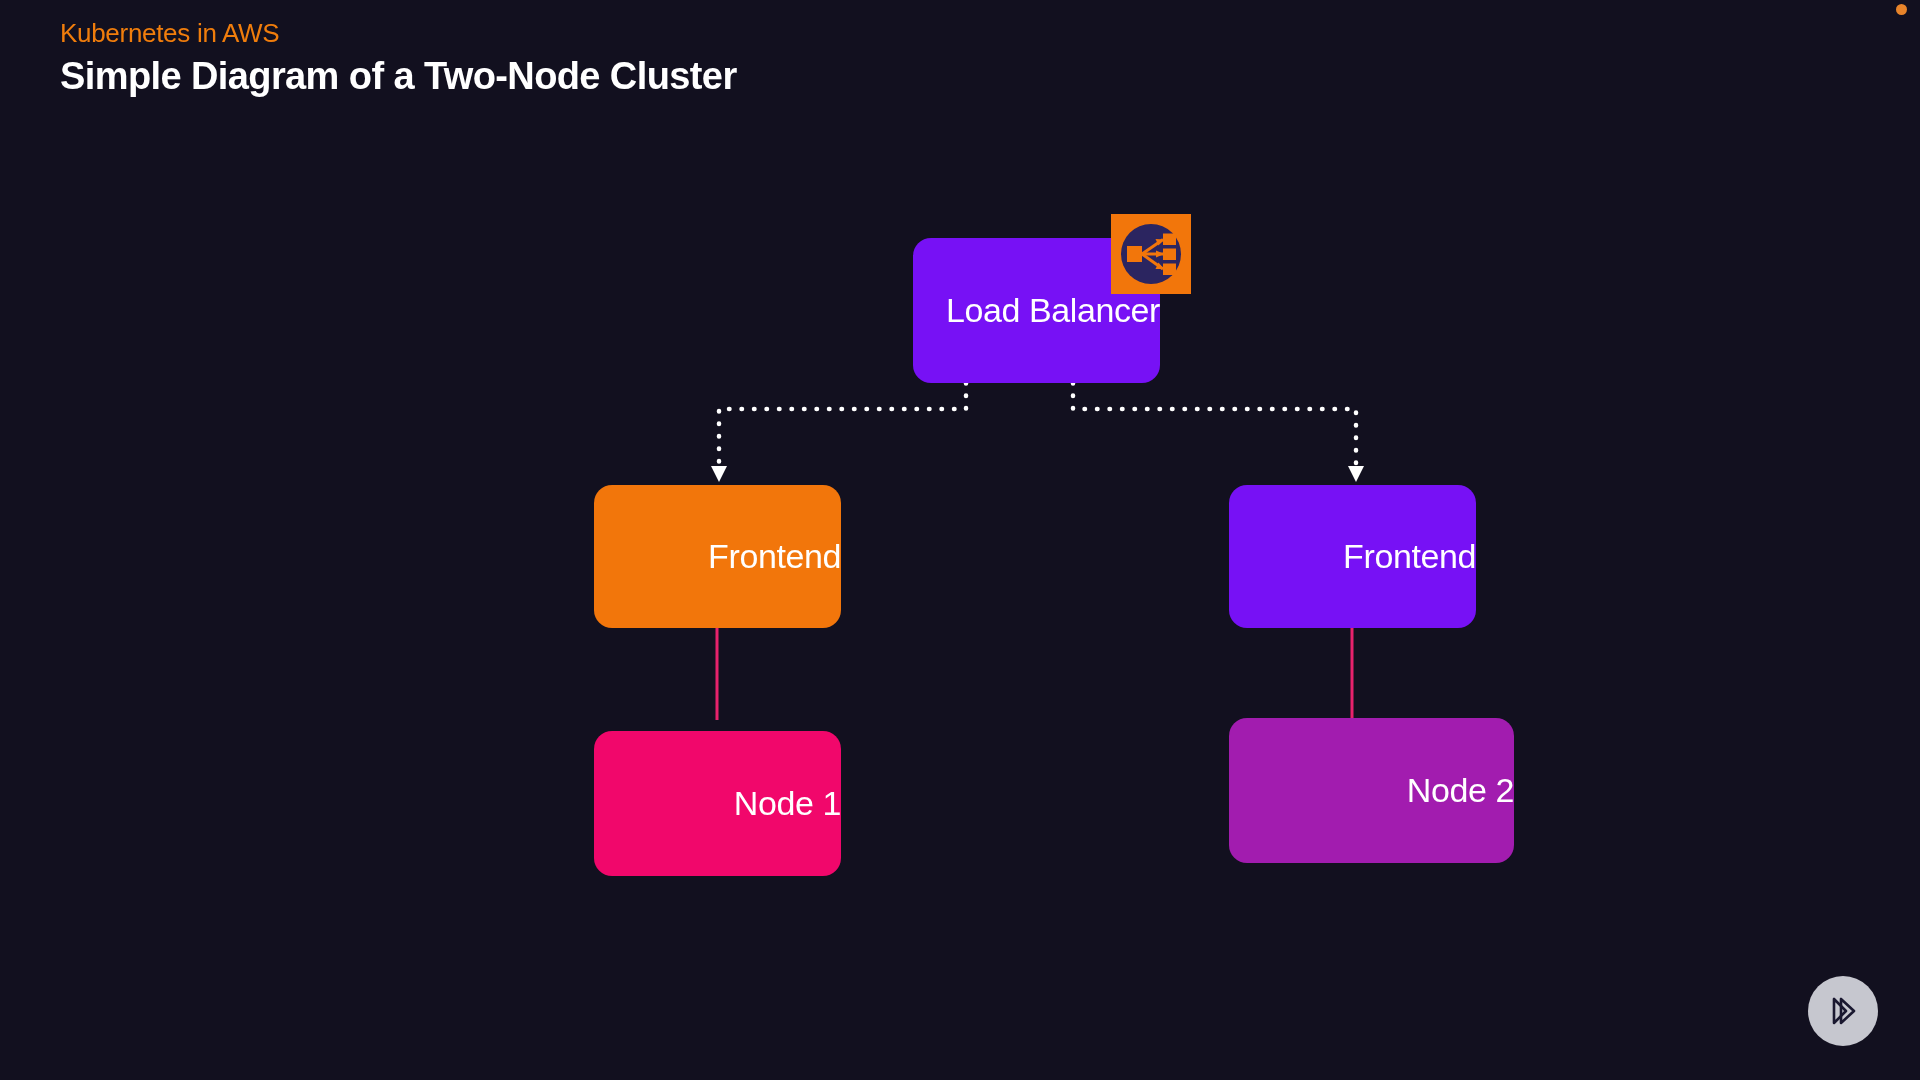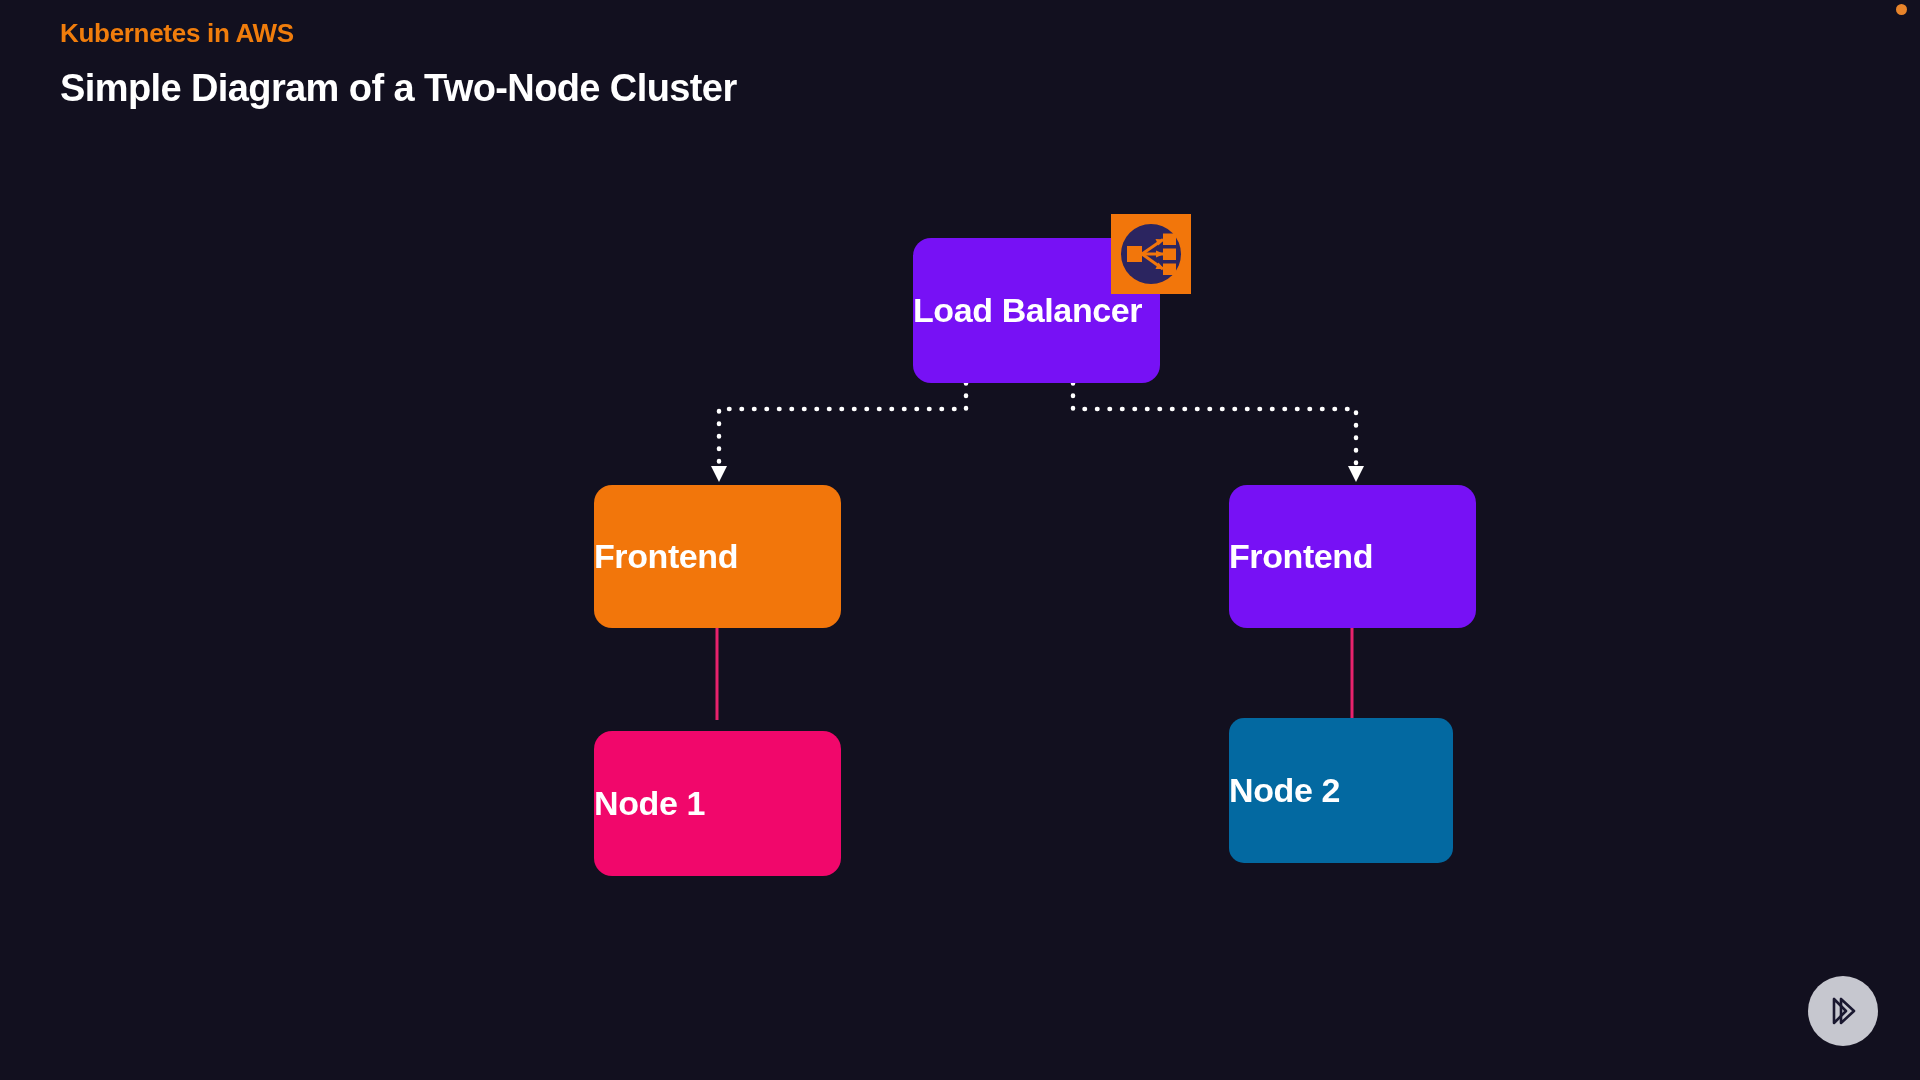--- a/index.html
+++ b/index.html
@@ -9,43 +9,43 @@
     font-family:"Liberation Sans", sans-serif;
     overflow:hidden;
   }
   #stage { position:relative; width:1920px; height:1080px; background:#12101f; }
 
   
   #header { position:absolute; left:60px; top:18px; }
   #eyebrow {
     color:#f07d0c;
     font-size:26px;
-    font-weight:bold;
+    font-weight:normal;
     letter-spacing:-0.3px;
     line-height:1.2;
   }
   #page-title {
     color:#ffffff;
     font-size:38px;
     font-weight:bold;
     letter-spacing:-0.6px;
     line-height:1.25;
-    margin-top:16px;
+    margin-top:4px;
   }
 
   
   .node {
     position:absolute;
     border-radius:18px;
     display:flex;
     align-items:center;
-    justify-content:flex-start;
+    justify-content:flex-end;
     text-align:center;
     color:#ffffff;
-    font-weight:bold;
+    font-weight:normal;
     letter-spacing:-0.4px;
     line-height:1.22;
   }
   .node-lb       { left:913px;  top:238px; width:247px; height:145px; background:#7711f5; font-size:34px; }
   .node-fe-left  { left:594px;  top:485px; width:247px; height:143px; background:#f2760b; font-size:34px; }
   .node-fe-right { left:1229px; top:485px; width:247px; height:143px; background:#7711f5; font-size:34px; }
   .node-n1       { left:594px;  top:718px; width:247px; height:145px; background:#f1076b; font-size:34px; }
   .node-n2       { left:1229px; top:718px; width:247px; height:145px; background:#f1076b; font-size:34px; }
 
   
@@ -138,21 +138,21 @@
   </div>
 
   <div class="node node-fe-right" style="left: 1229px; top: 485px; width: 247px; height: 143px; background: rgb(119, 17, 245);">
     <span>Frontend</span>
   </div>
 
   <div class="node node-n1" style="left: 594px; top: 718px; width: 247px; height: 145px; background: rgb(241, 7, 107); margin-top: 13px;">
     <span>Node 1</span>
   </div>
 
-  <div class="node node-n2" style="left: 1229px; top: 718px; width: 224px; height: 145px; background: #0369a1; border-radius: 15px;">
+  <div class="node node-n2" style="left: 1229px; top: 718px; width: 285px; height: 145px; background: #a21caf;">
     <span>Node 2</span>
   </div>
 
   <div id="watermark" style="background: rgb(198, 199, 207);">
     <svg width="40" height="40" viewBox="0 0 40 40" xmlns="http://www.w3.org/2000/svg">
       <polygon points="11,8 11,32 23,20" fill="none" stroke="#1a1830" stroke-width="2.6" stroke-linejoin="round"></polygon>
       <polygon points="18,8 18,32 31,20" fill="none" stroke="#1a1830" stroke-width="2.6" stroke-linejoin="round"></polygon>
     </svg>
   </div>
 

